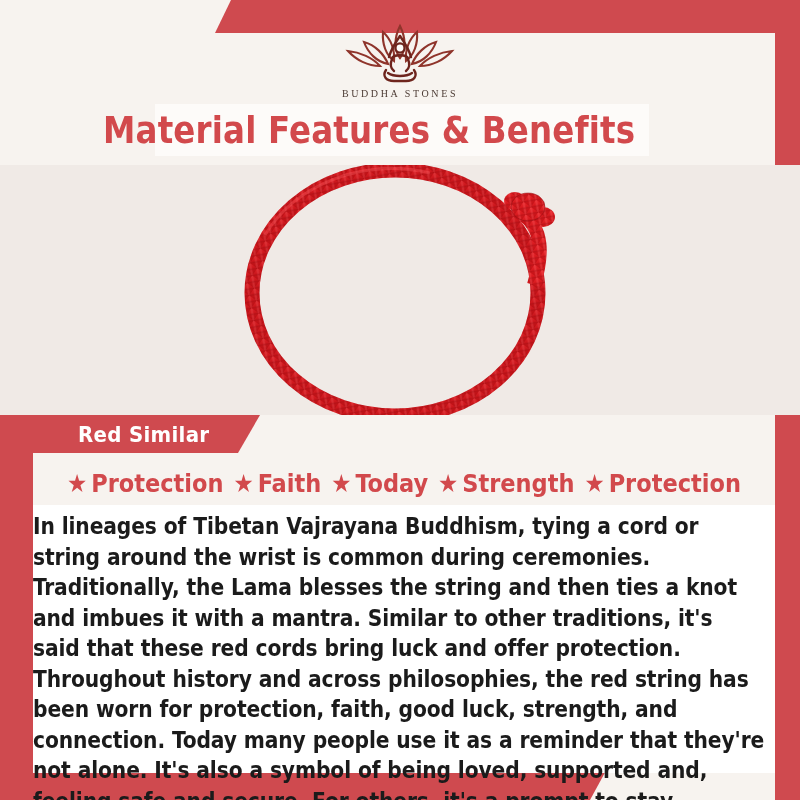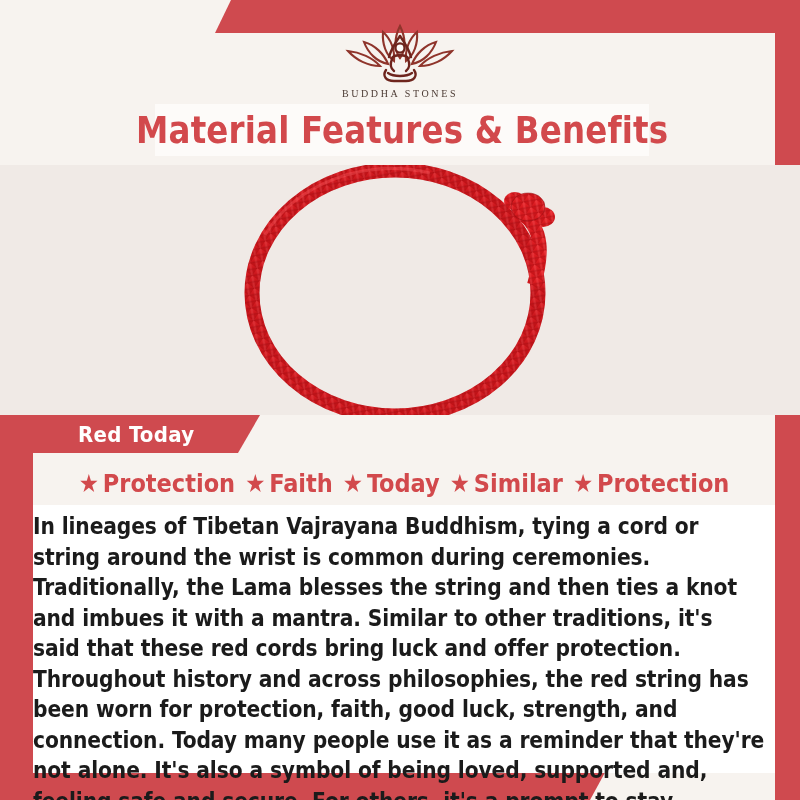--- a/index.html
+++ b/index.html
@@ -46,21 +46,21 @@
     font-family:"Liberation Serif",serif;
     font-size:10px;letter-spacing:2.6px;
     color:#4b3a33;font-weight:400;
   }
 
   
   .title-box{
     position:absolute;left:155px;top:104px;
     width:494px;height:52px;
     background:#fdfbf9;
-    display:flex;align-items:center;justify-content:center;
+    display:flex;align-items:center;justify-content:flex-end;
     z-index:3;
   }
   .title-text{
     font-family:"Liberation Sans Narrow","DejaVu Sans Condensed","Liberation Sans",sans-serif;
     font-weight:700;
     font-size:38px;
     letter-spacing:.2px;
     color:#d2494c;
     transform:scaleX(.95);
     white-space:nowrap;
@@ -195,39 +195,39 @@
       </g>
     </svg>
     <div class="logo-word">BUDDHA STONES</div>
   </div>
 
   <div class="title-box">
     <span class="title-text">Material Features &amp; Benefits</span>
   </div>
 
   <div class="ribbon">
-    <span class="ribbon-text">Red Today</span>
+    <span class="ribbon-text">Red Similar</span>
   </div>
 
   <div class="benefits">
     <span class="benefit">
       <span class="star">★</span>
       <span>Protection</span>
     </span>
     <span class="benefit">
       <span class="star">★</span>
       <span>Faith</span>
     </span>
     <span class="benefit">
       <span class="star">★</span>
       <span>Today</span>
     </span>
     <span class="benefit">
       <span class="star">★</span>
-      <span>Similar</span>
+      <span>Strength</span>
     </span>
     <span class="benefit">
       <span class="star">★</span>
       <span>Protection</span>
     </span>
   </div>
 
   <div class="body-box">
     <p class="body-text">In lineages of Tibetan Vajrayana Buddhism, tying a cord or string around the wrist is common during ceremonies. Traditionally, the Lama blesses the string and then ties a knot and imbues it with a mantra. Similar to other traditions, it's said that these red cords bring luck and offer protection. Throughout history and across philosophies, the red string has been worn for protection, faith, good luck, strength, and connection. Today many people use it as a reminder that they're not alone. It's also a symbol of being loved, supported and, feeling safe and secure. For others, it's a prompt to stay positive while facing any adversity.</p>
   </div>

